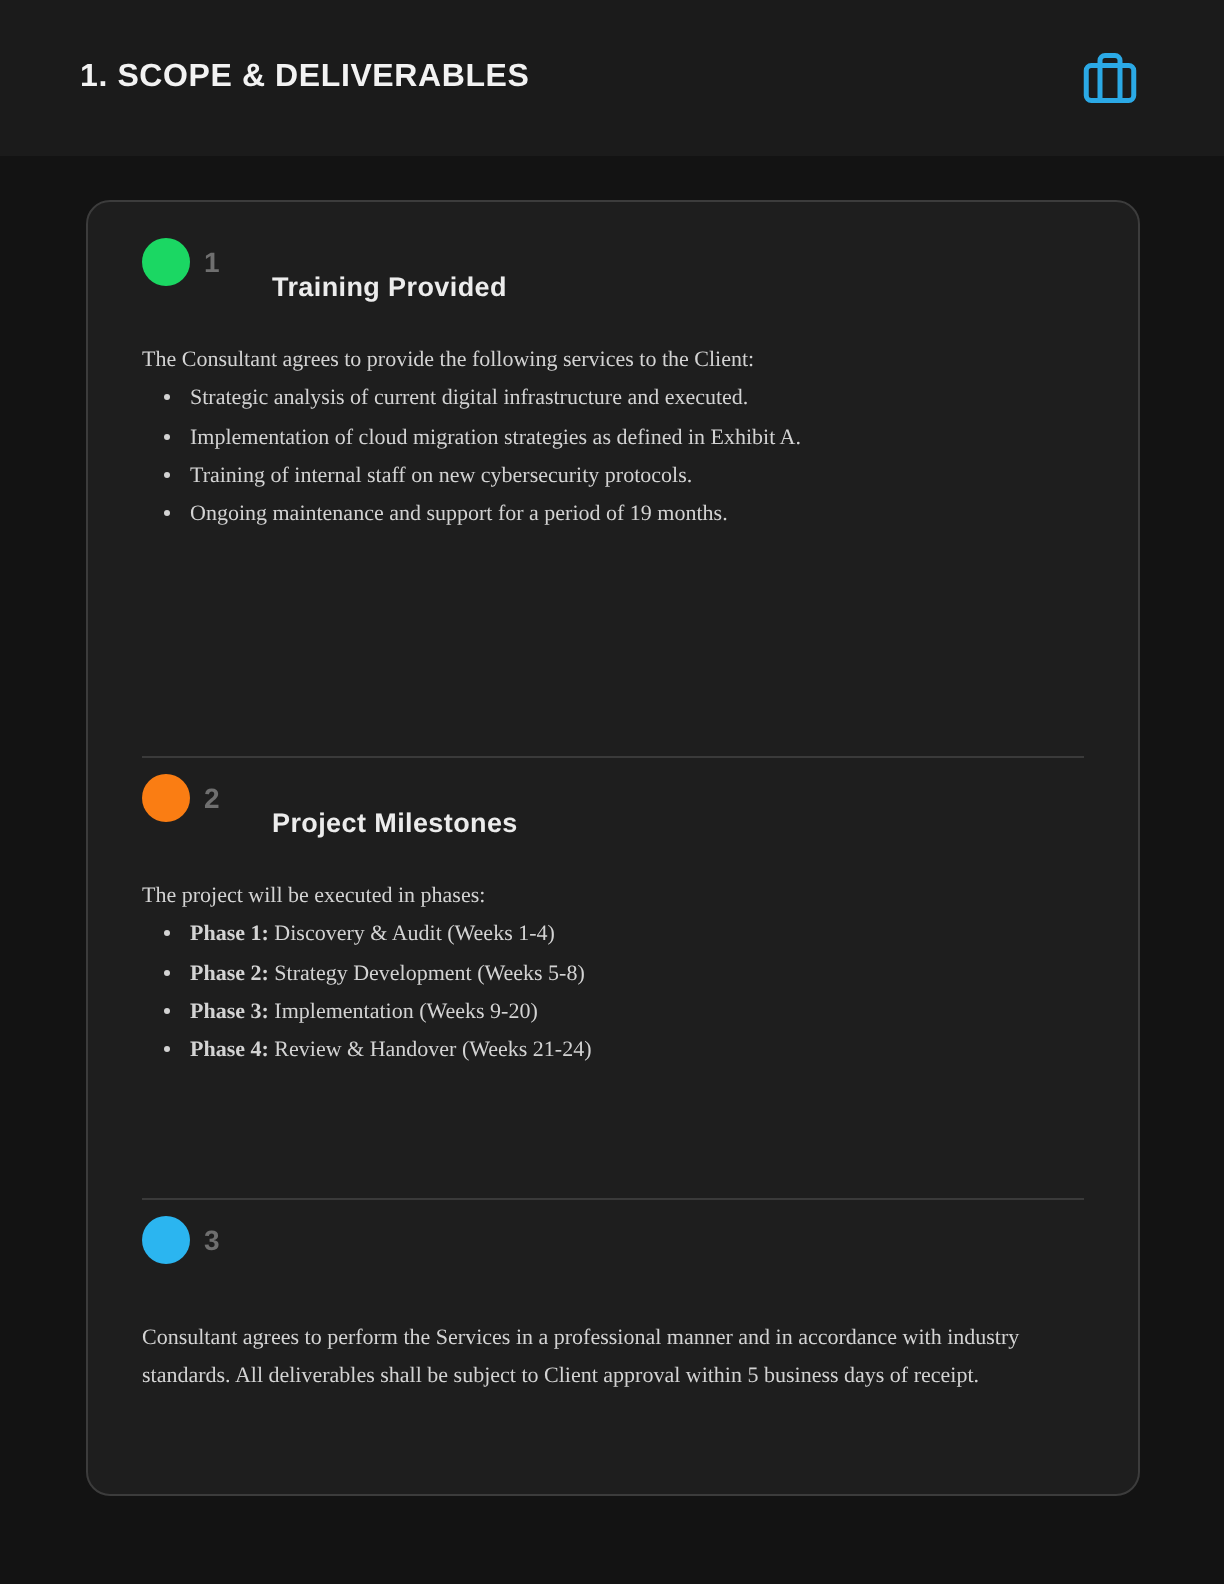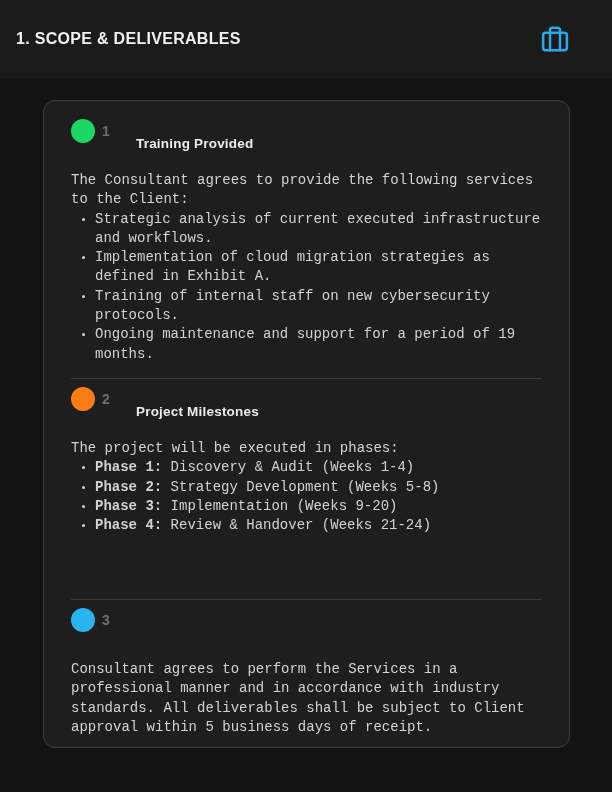--- a/index.html
+++ b/index.html
@@ -20,21 +20,21 @@
     background:var(--page-bg);
     font-family:"Liberation Sans",sans-serif;
     position:relative;
     overflow:hidden;
   }
   
   .header{
     position:absolute;left:0;top:0;width:612px;height:78px;
     background:var(--header-bg);
     display:flex;align-items:center;justify-content:space-between;
-    padding:0 42px 0 16px;
+    padding:0 42px 0 40px;
   }
   .header-title{
     font-size:16px;font-weight:bold;color:var(--title-color);
     letter-spacing:0.3px;
   }
   .header-icon{width:30px;height:30px;display:block;color:var(--icon-color);}
   
   .card{
     position:absolute;left:43px;top:100px;width:527px;height:648px;
     background:var(--card-bg);
@@ -63,22 +63,22 @@
     position:absolute;left:31px;top:7px;
     font-size:14px;font-weight:bold;color:var(--number-color);line-height:14px;
   }
   .sec-title{
     position:absolute;left:65px;top:19px;
     font-size:13.5px;font-weight:bold;color:var(--heading-color);
     letter-spacing:0.2px;line-height:16px;white-space:nowrap;
   }
   .sec-body{
     margin-top:10px;
-    font-family:Liberation Mono, monospace;
-    font-size:14px;line-height:19.3px;color:var(--body-color);
+    font-family:Liberation Serif, serif;
+    font-size:11px;line-height:19.3px;color:var(--body-color);
   }
   .sec-body ul{
     list-style:disc outside;
     padding-left:24px;margin:0;
   }
   .sec-body li::marker{font-size:11px;}
   .sec-body b{font-weight:bold;}
   .sec-paragraph{max-width:458px;}
 </style>
 </head>
@@ -97,21 +97,21 @@
 <div class="card">
   <section class="section">
     <div class="sec-head">
       <span class="dot" style="background: rgb(27, 215, 99);"></span>
       <span class="sec-num">1</span>
       <span class="sec-title">Training Provided</span>
     </div>
     <div class="sec-body">
       <p class="sec-intro">The Consultant agrees to provide the following services to the Client:</p>
       <ul>
-          <li>Strategic analysis of current executed infrastructure and workflows.</li>
+          <li>Strategic analysis of current digital infrastructure and executed.</li>
           <li>Implementation of cloud migration strategies as defined in Exhibit A.</li>
           <li>Training of internal staff on new cybersecurity protocols.</li>
           <li>Ongoing maintenance and support for a period of 19 months.</li>
         </ul>
 
     </div>
   </section>
 
   <section class="section">
     <div class="sec-head">

